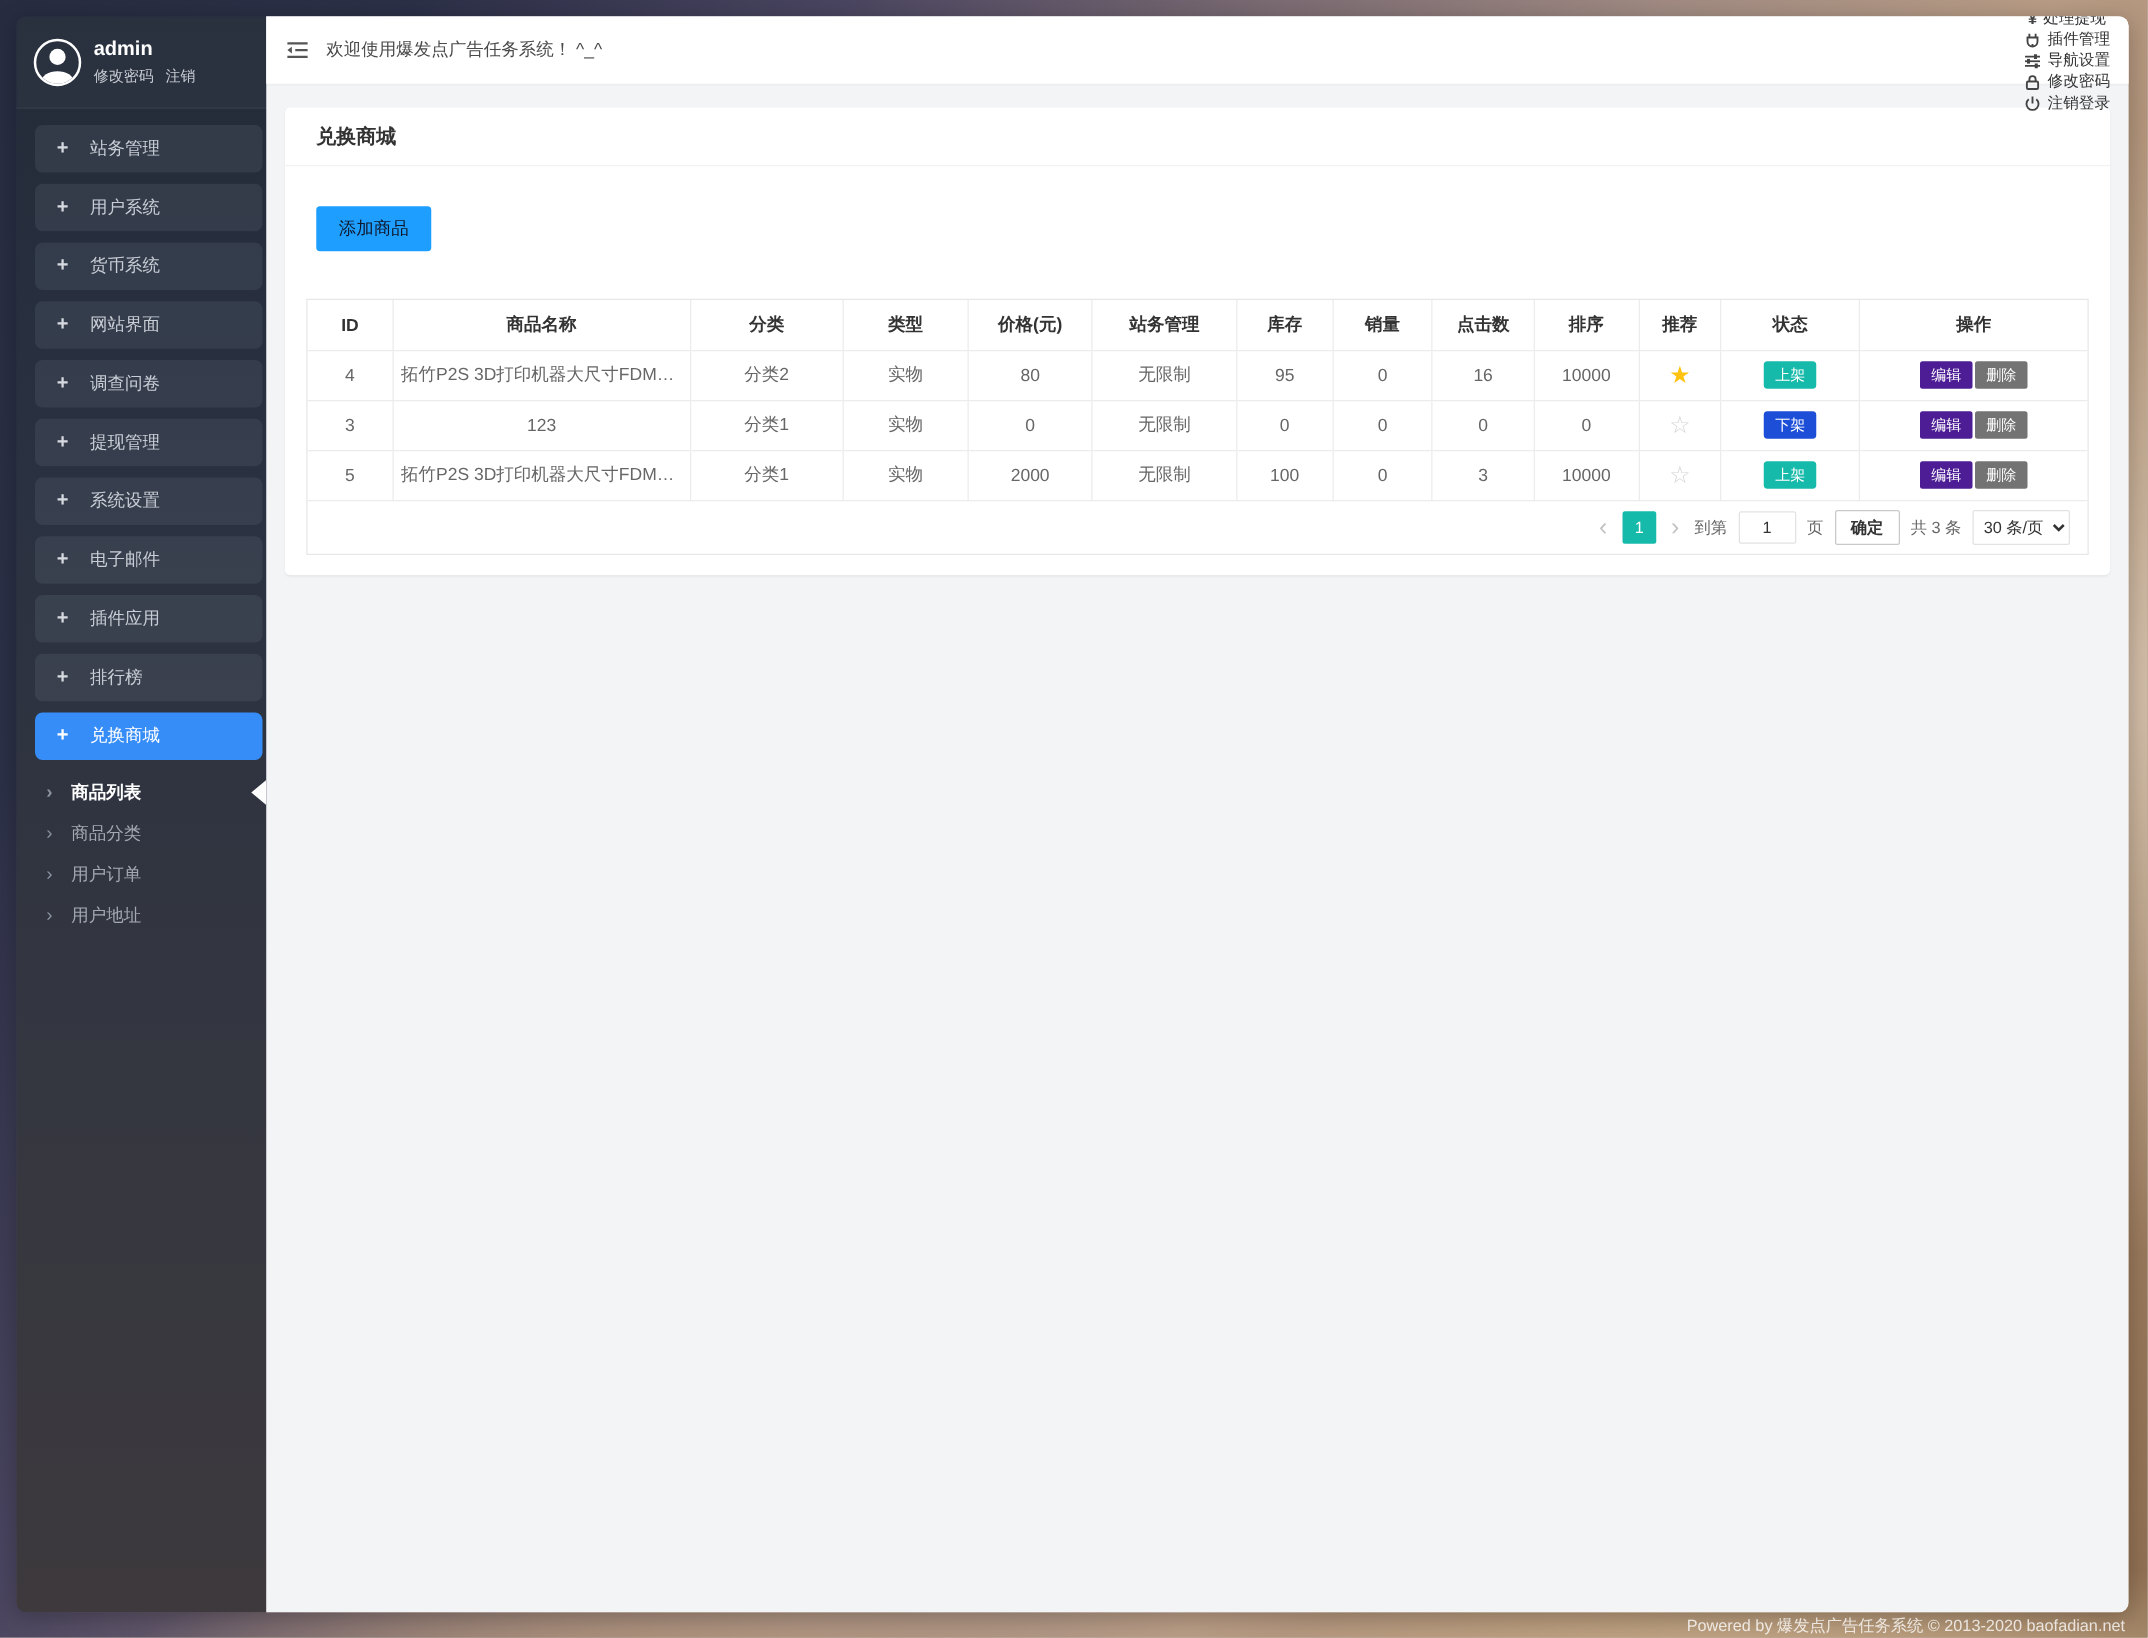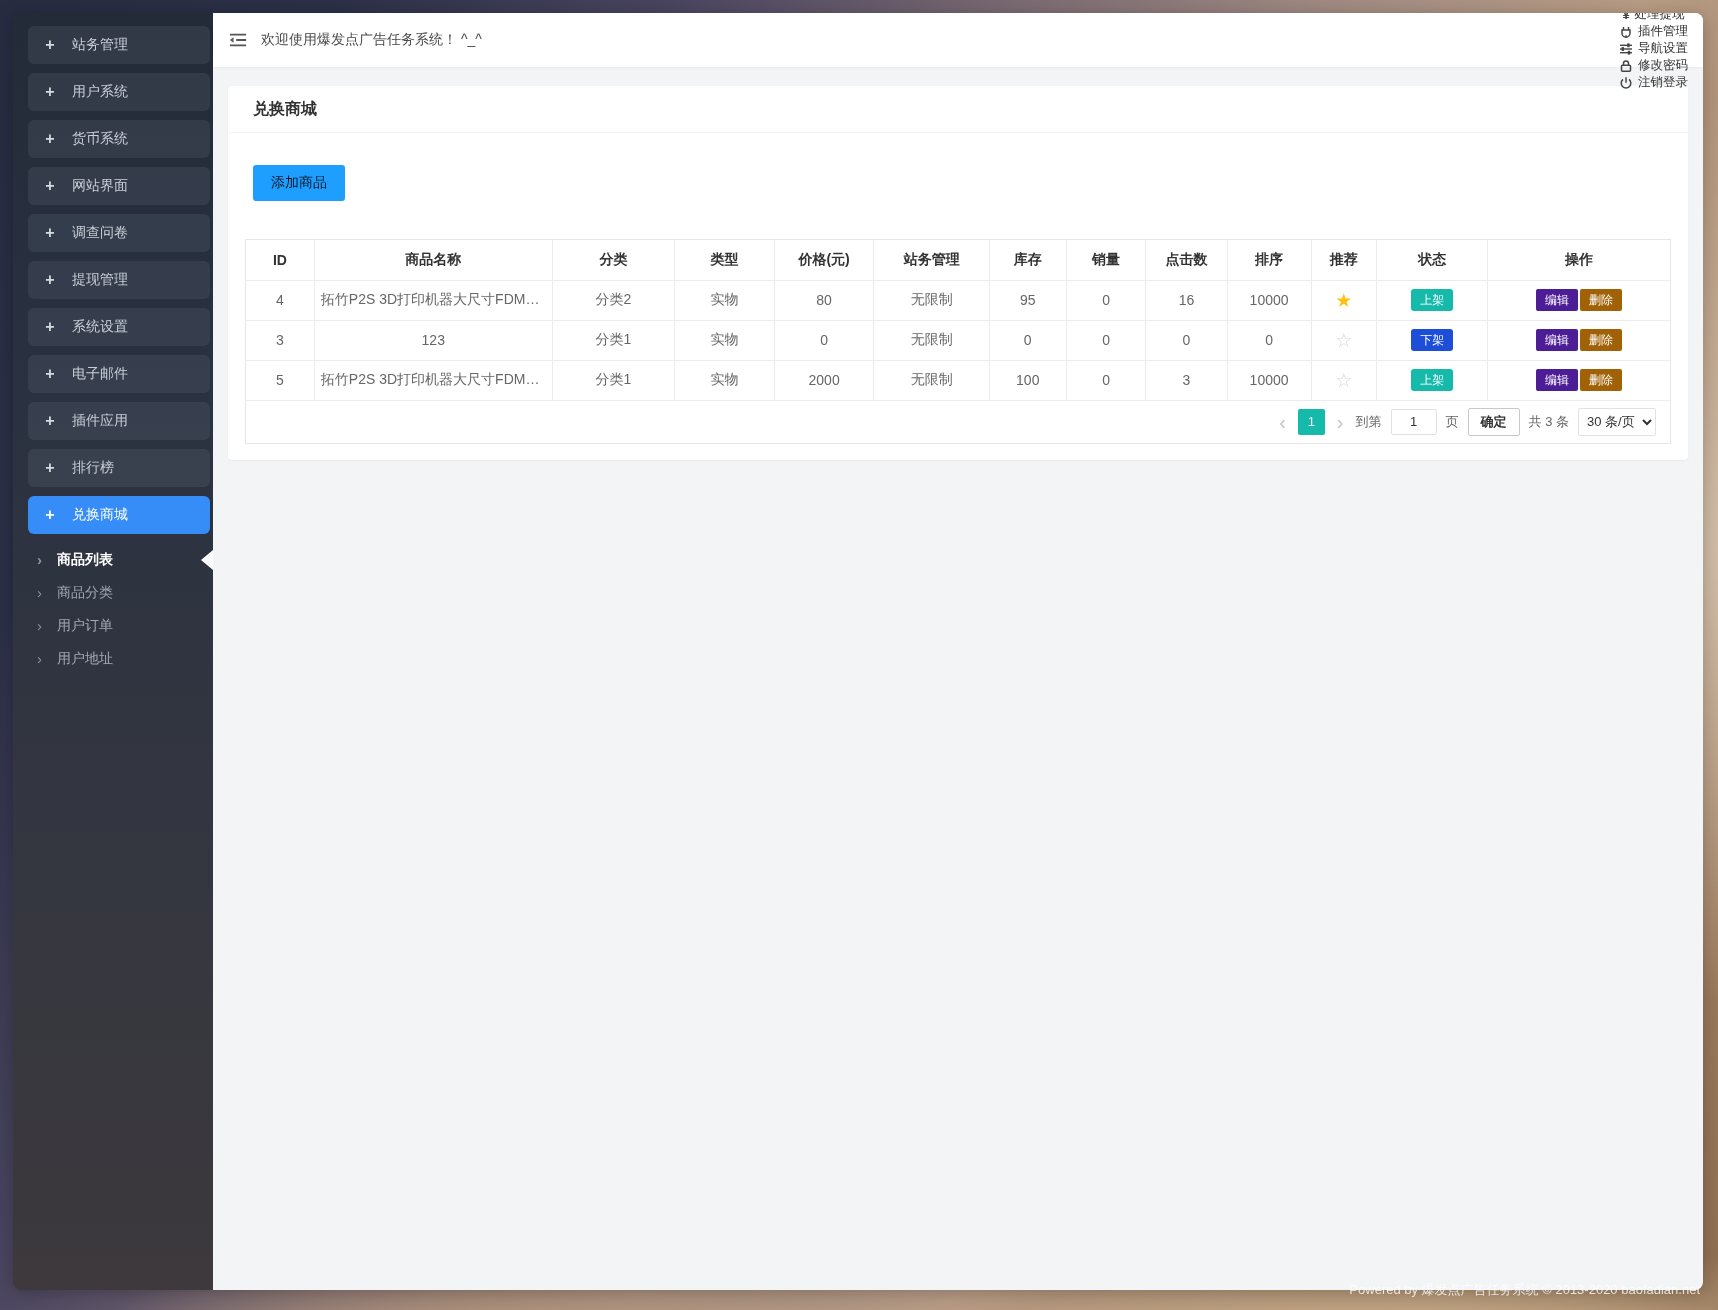--- a/index.html
+++ b/index.html
@@ -89,44 +89,57 @@
 
   .star { font-size:19px; cursor:pointer; display:inline-block; line-height:1; }
   .star.on { color:#ffc30f; }
   .star.off { color:#d4d4d4; }
   .badge { display:inline-block; padding:5px 9px; border-radius:3px; font-size:12px; color:#fff; line-height:1; }
   .badge.up { background:#16baaa; }
   .badge.down { background:#1d4ed8;text-align:center; }
   .mini-btn { display:inline-block; border:none; color:#fff; font-size:12px; padding:5px 9px; border-radius:2px;
               cursor:pointer; line-height:1; font-family:inherit; }
   .mini-btn.edit { background:#4c1d95; margin-right:2px; }
-  .mini-btn.del { background:#a16207; }
+  .mini-btn.del { background:#737373; }
 
   .pager { display:flex; align-items:center; justify-content:flex-end; padding:7px 14px; gap:9px;
            font-size:13px; color:#666; }
   .pg-arrow { color:#c3c3c3; font-size:20px; line-height:26px; padding:0 3px; cursor:pointer; user-select:none; }
   .pg-cur { width:27px; height:26px; background:#16baaa; color:#fff; border-radius:2px; text-align:center;
             line-height:26px; font-size:13px; cursor:pointer; }
   .pg-input { width:46px; height:26px; border:1px solid #e2e2e2; border-radius:2px; text-align:center;
               font-size:13px; color:#333; outline:none; font-family:inherit; }
   .pg-confirm { height:28px; padding:0 12px; background:#fff; border:1px solid #c9c9c9; border-radius:2px;
                 font-size:13px; font-weight:bold; color:#333; cursor:pointer; font-family:inherit; }
   .pg-size { height:28px; border:1px solid #e2e2e2; border-radius:2px; font-size:13px; color:#333;
              padding:0 4px; outline:none; background:#fff; font-family:inherit; }
 
-  .credit { position:absolute; right:18px; bottom:11px; height:18px; font-size:13px;
+  .credit { position:absolute; right:18px; bottom:0; height:18px; font-size:13px;
             color:rgba(255,255,255,.78); }
 </style>
 </head>
 <body>
 
 <div class="app">
 
   <aside class="sidebar">
 
+    <div class="user-block">
+      <span class="avatar">
+          <span class="av-head"></span>
+          <span class="av-body"></span>
+        </span>
+      <div class="user-meta">
+        <div class="user-name">admin</div>
+        <div class="user-links">
+          <a>修改密码</a>
+          <a>注销</a>
+        </div>
+      </div>
+    </div>
 
     <nav class="menu">
       <div class="menu-item">
           <span class="plus">+</span>
           <span>站务管理</span>
         </div>
       <div class="menu-item">
           <span class="plus">+</span>
           <span>用户系统</span>
         </div>

